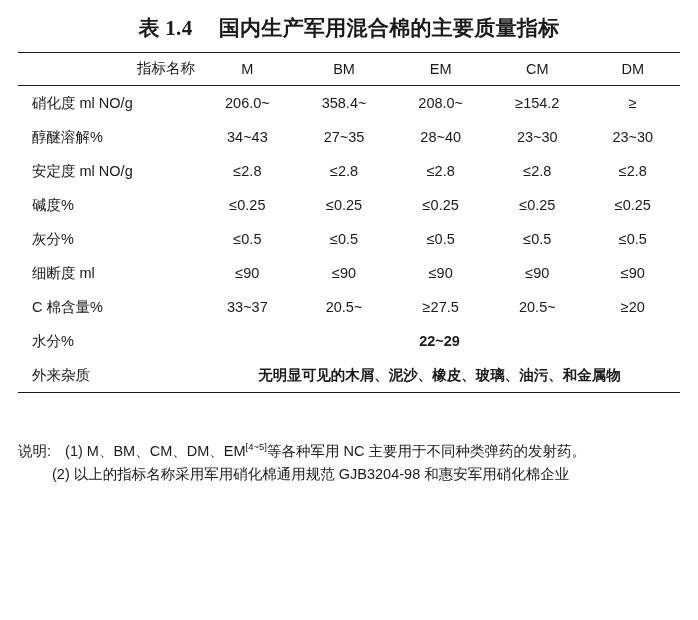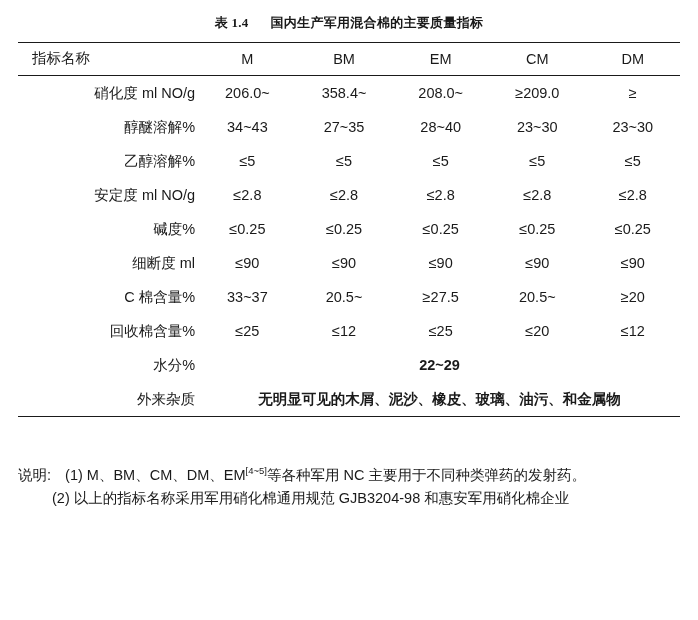--- a/index.html
+++ b/index.html
@@ -16,21 +16,21 @@
   }
   .page {
     position: relative;
     width: 698px;
     height: 620px;
     box-sizing: border-box;
     padding: 10px 18px 0 18px;
   }
   .table-title {
     text-align: center;
-    font-size: 13px;
+    font-size: 21px;
     font-weight: 700;
     letter-spacing: 0.3px;
     margin: 4px 0 10px 0;
     font-family: "Liberation Sans", "DejaVu Sans", sans-serif;
   }
   .table-title .tnum {
     font-family: "Liberation Serif", "DejaVu Serif", serif;
     font-weight: 700;
   }
   table.main {
@@ -42,30 +42,30 @@
   }
   table.main thead th {
     font-weight: 400;
     padding: 6px 4px 7px 4px;
     text-align: center;
     border-top: 1.6px solid #1a1a1a;
     border-bottom: 1.1px solid #1a1a1a;
     white-space: nowrap;
   }
   table.main thead th.rowhead {
-    text-align: left;
+    text-align: right;
     padding-left: 14px;
   }
   table.main tbody td {
     padding: 7.5px 4px;
     text-align: center;
     white-space: nowrap;
   }
   table.main tbody td.rowhead {
-    text-align: right;
+    text-align: left;
     padding-left: 14px;
   }
   table.main tbody tr:last-child td {
     border-bottom: 1.6px solid #1a1a1a;
   }
   .sup {
     font-size: 9.5px;
     vertical-align: super;
     line-height: 0;
   }
@@ -118,88 +118,80 @@
         <th style="width:94px">DM</th>
       </tr>
     </thead>
     <tbody>
 
       <tr>
         <td class="rowhead">硝化度 ml NO/g</td>
         <td>206.0~</td>
         <td>358.4~</td>
         <td>208.0~</td>
-        <td>≥209.0</td>
+        <td>≥154.2</td>
         <td>≥</td>
       </tr>
 
       <tr>
         <td class="rowhead">醇醚溶解%</td>
         <td>34~43</td>
         <td>27~35</td>
         <td>28~40</td>
         <td>23~30</td>
         <td>23~30</td>
       </tr>
 
-      <tr>
-        <td class="rowhead">乙醇溶解%</td>
-        <td>≤5</td>
-        <td>≤5</td>
-        <td>≤5</td>
-        <td>≤5</td>
-        <td>≤5</td>
-      </tr>
 
       <tr>
         <td class="rowhead">安定度 ml NO/g</td>
         <td>≤2.8</td>
         <td>≤2.8</td>
         <td>≤2.8</td>
         <td>≤2.8</td>
         <td>≤2.8</td>
       </tr>
 
       <tr>
         <td class="rowhead">碱度%</td>
         <td>≤0.25</td>
         <td>≤0.25</td>
         <td>≤0.25</td>
         <td>≤0.25</td>
         <td>≤0.25</td>
       </tr>
 
+      <tr>
+        <td class="rowhead">灰分%</td>
+        <td>≤0.5</td>
+        <td>≤0.5</td>
+        <td>≤0.5</td>
+        <td>≤0.5</td>
+        <td>≤0.5</td>
+      </tr>
 
 
       <tr>
         <td class="rowhead">细断度 ml</td>
         <td>≤90</td>
         <td>≤90</td>
         <td>≤90</td>
         <td>≤90</td>
         <td>≤90</td>
       </tr>
 
       <tr>
         <td class="rowhead">C 棉含量%</td>
         <td>33~37</td>
         <td>20.5~</td>
         <td>≥27.5</td>
         <td>20.5~</td>
         <td>≥20</td>
       </tr>
 
-      <tr>
-        <td class="rowhead">回收棉含量%</td>
-        <td>≤25</td>
-        <td>≤12</td>
-        <td>≤25</td>
-        <td>≤20</td>
-        <td>≤12</td>
-      </tr>
 
       <tr>
         <td class="rowhead">水分%</td>
         <td colspan="5" class="wide-center">22~29</td>
       </tr>
 
       <tr>
         <td class="rowhead">外来杂质</td>
         <td colspan="5" class="wide-center">无明显可见的木屑、泥沙、橡皮、玻璃、油污、和金属物</td>
       </tr>

